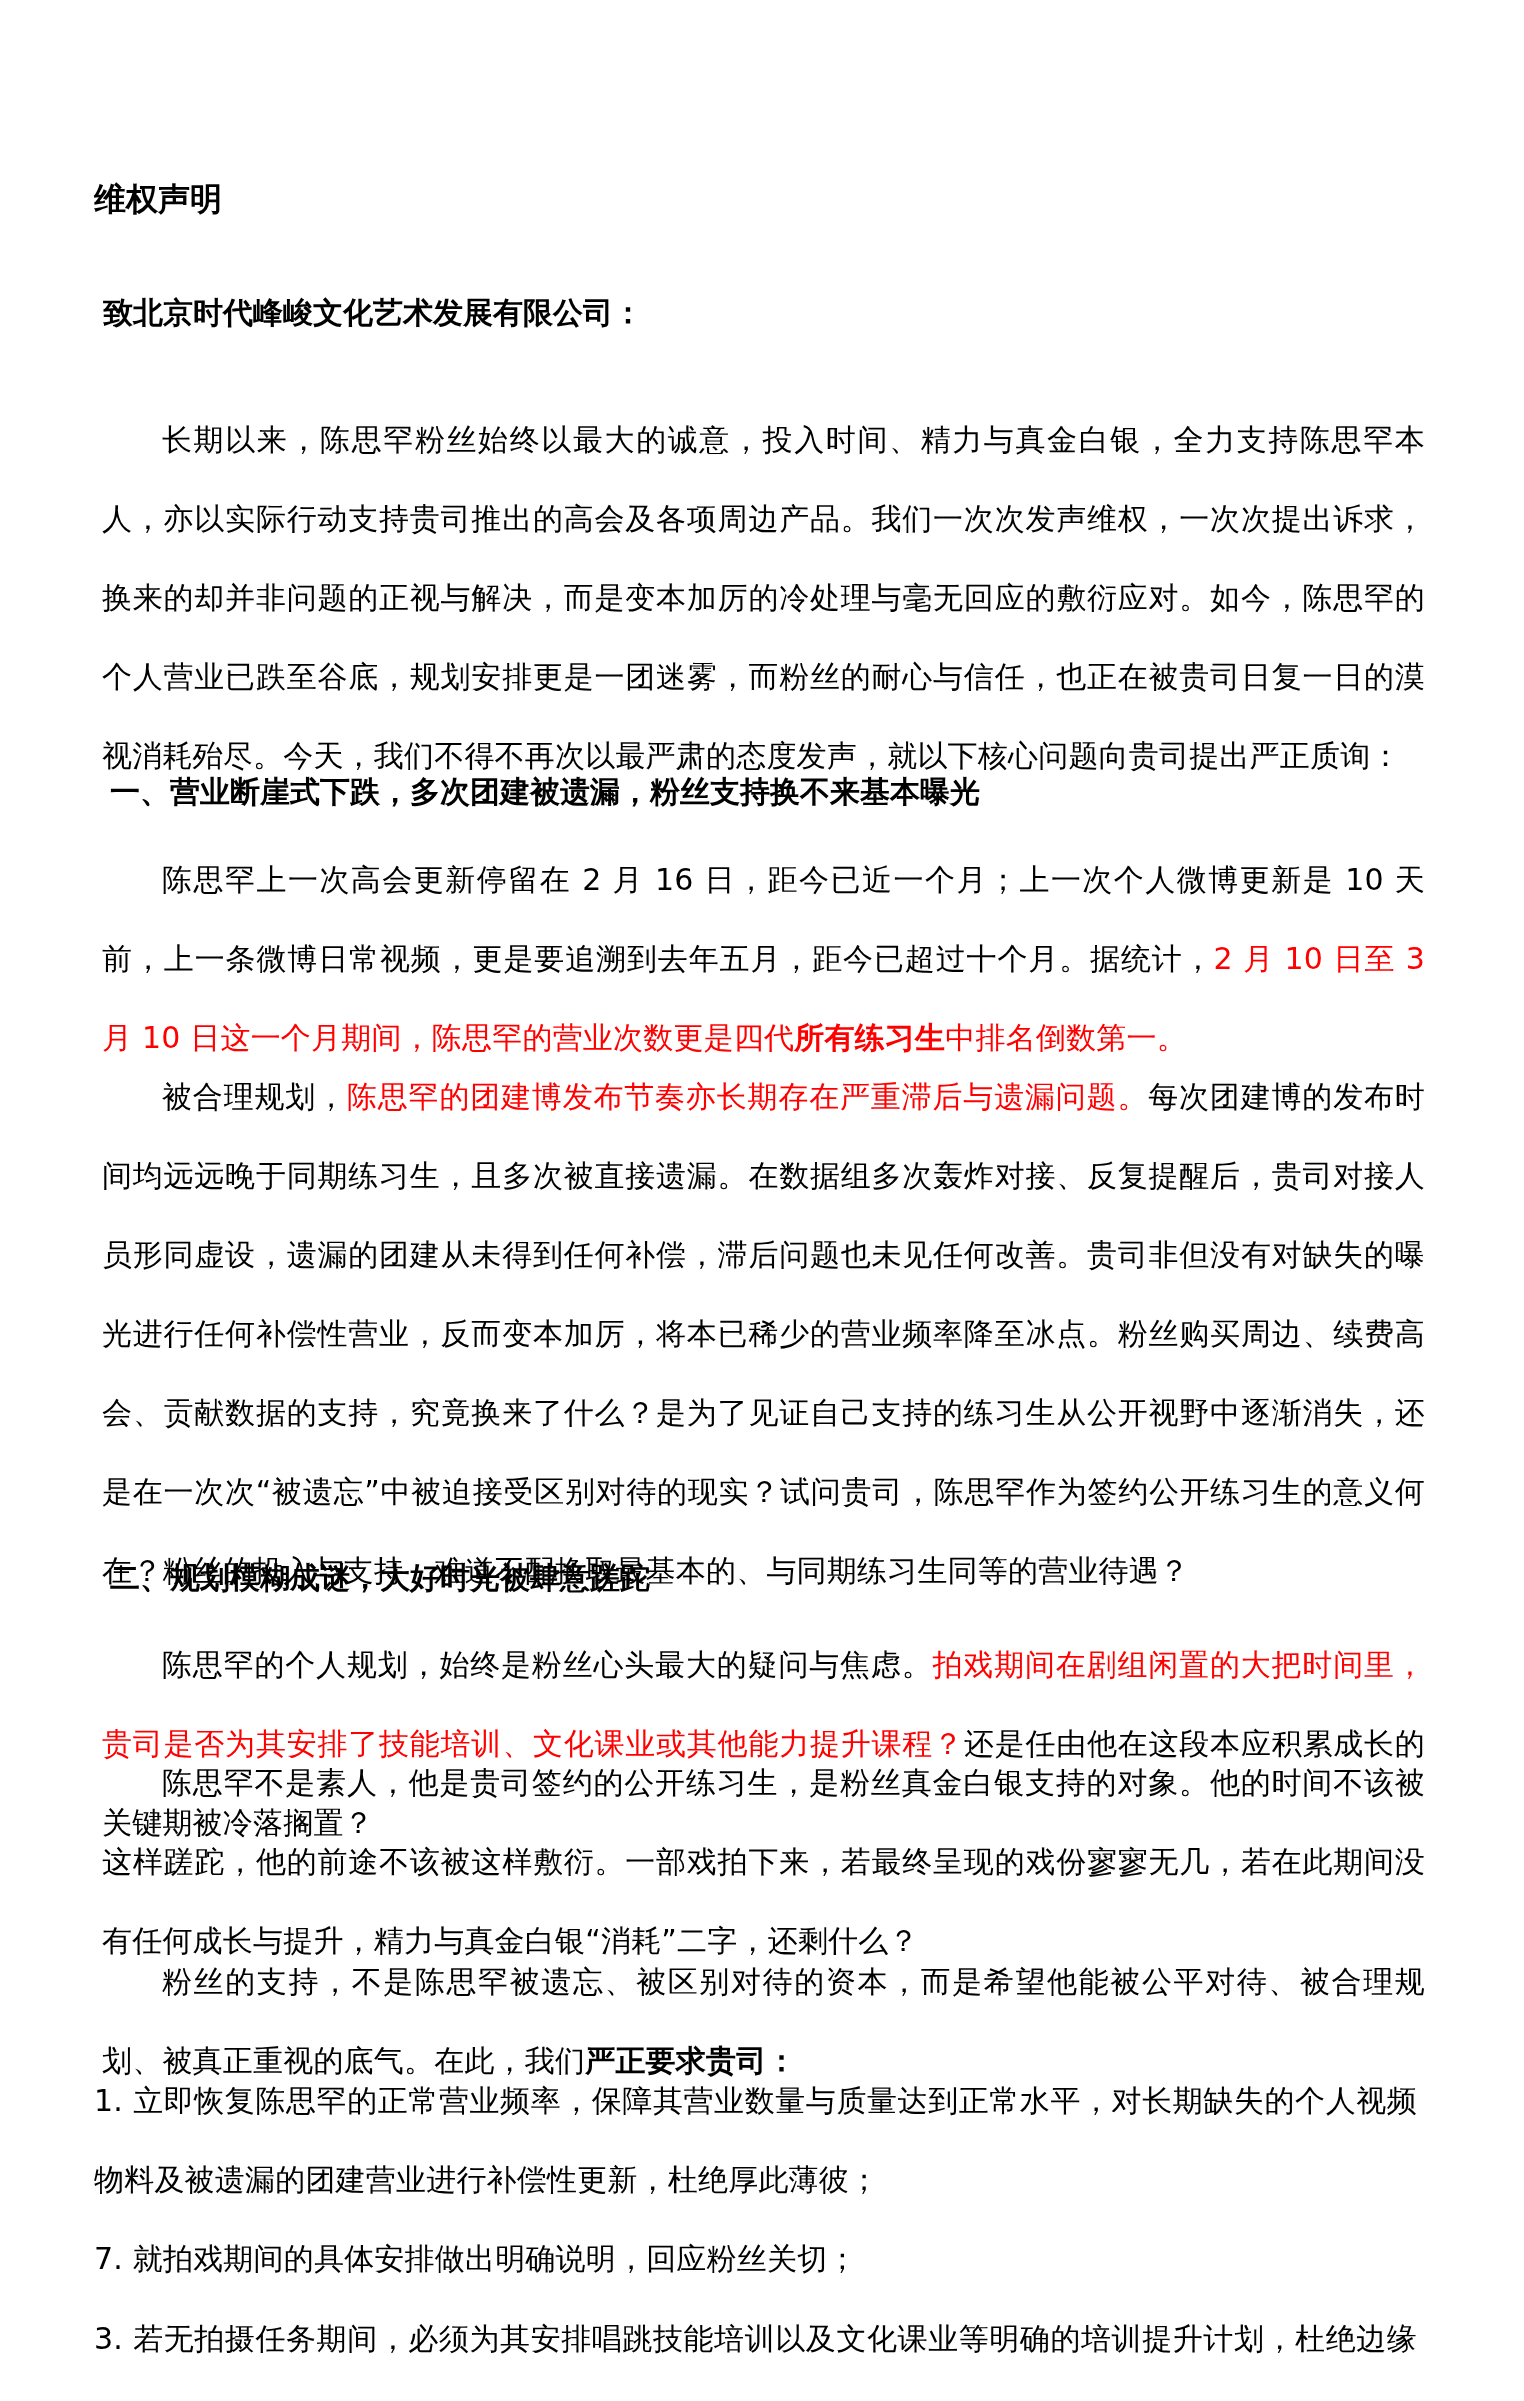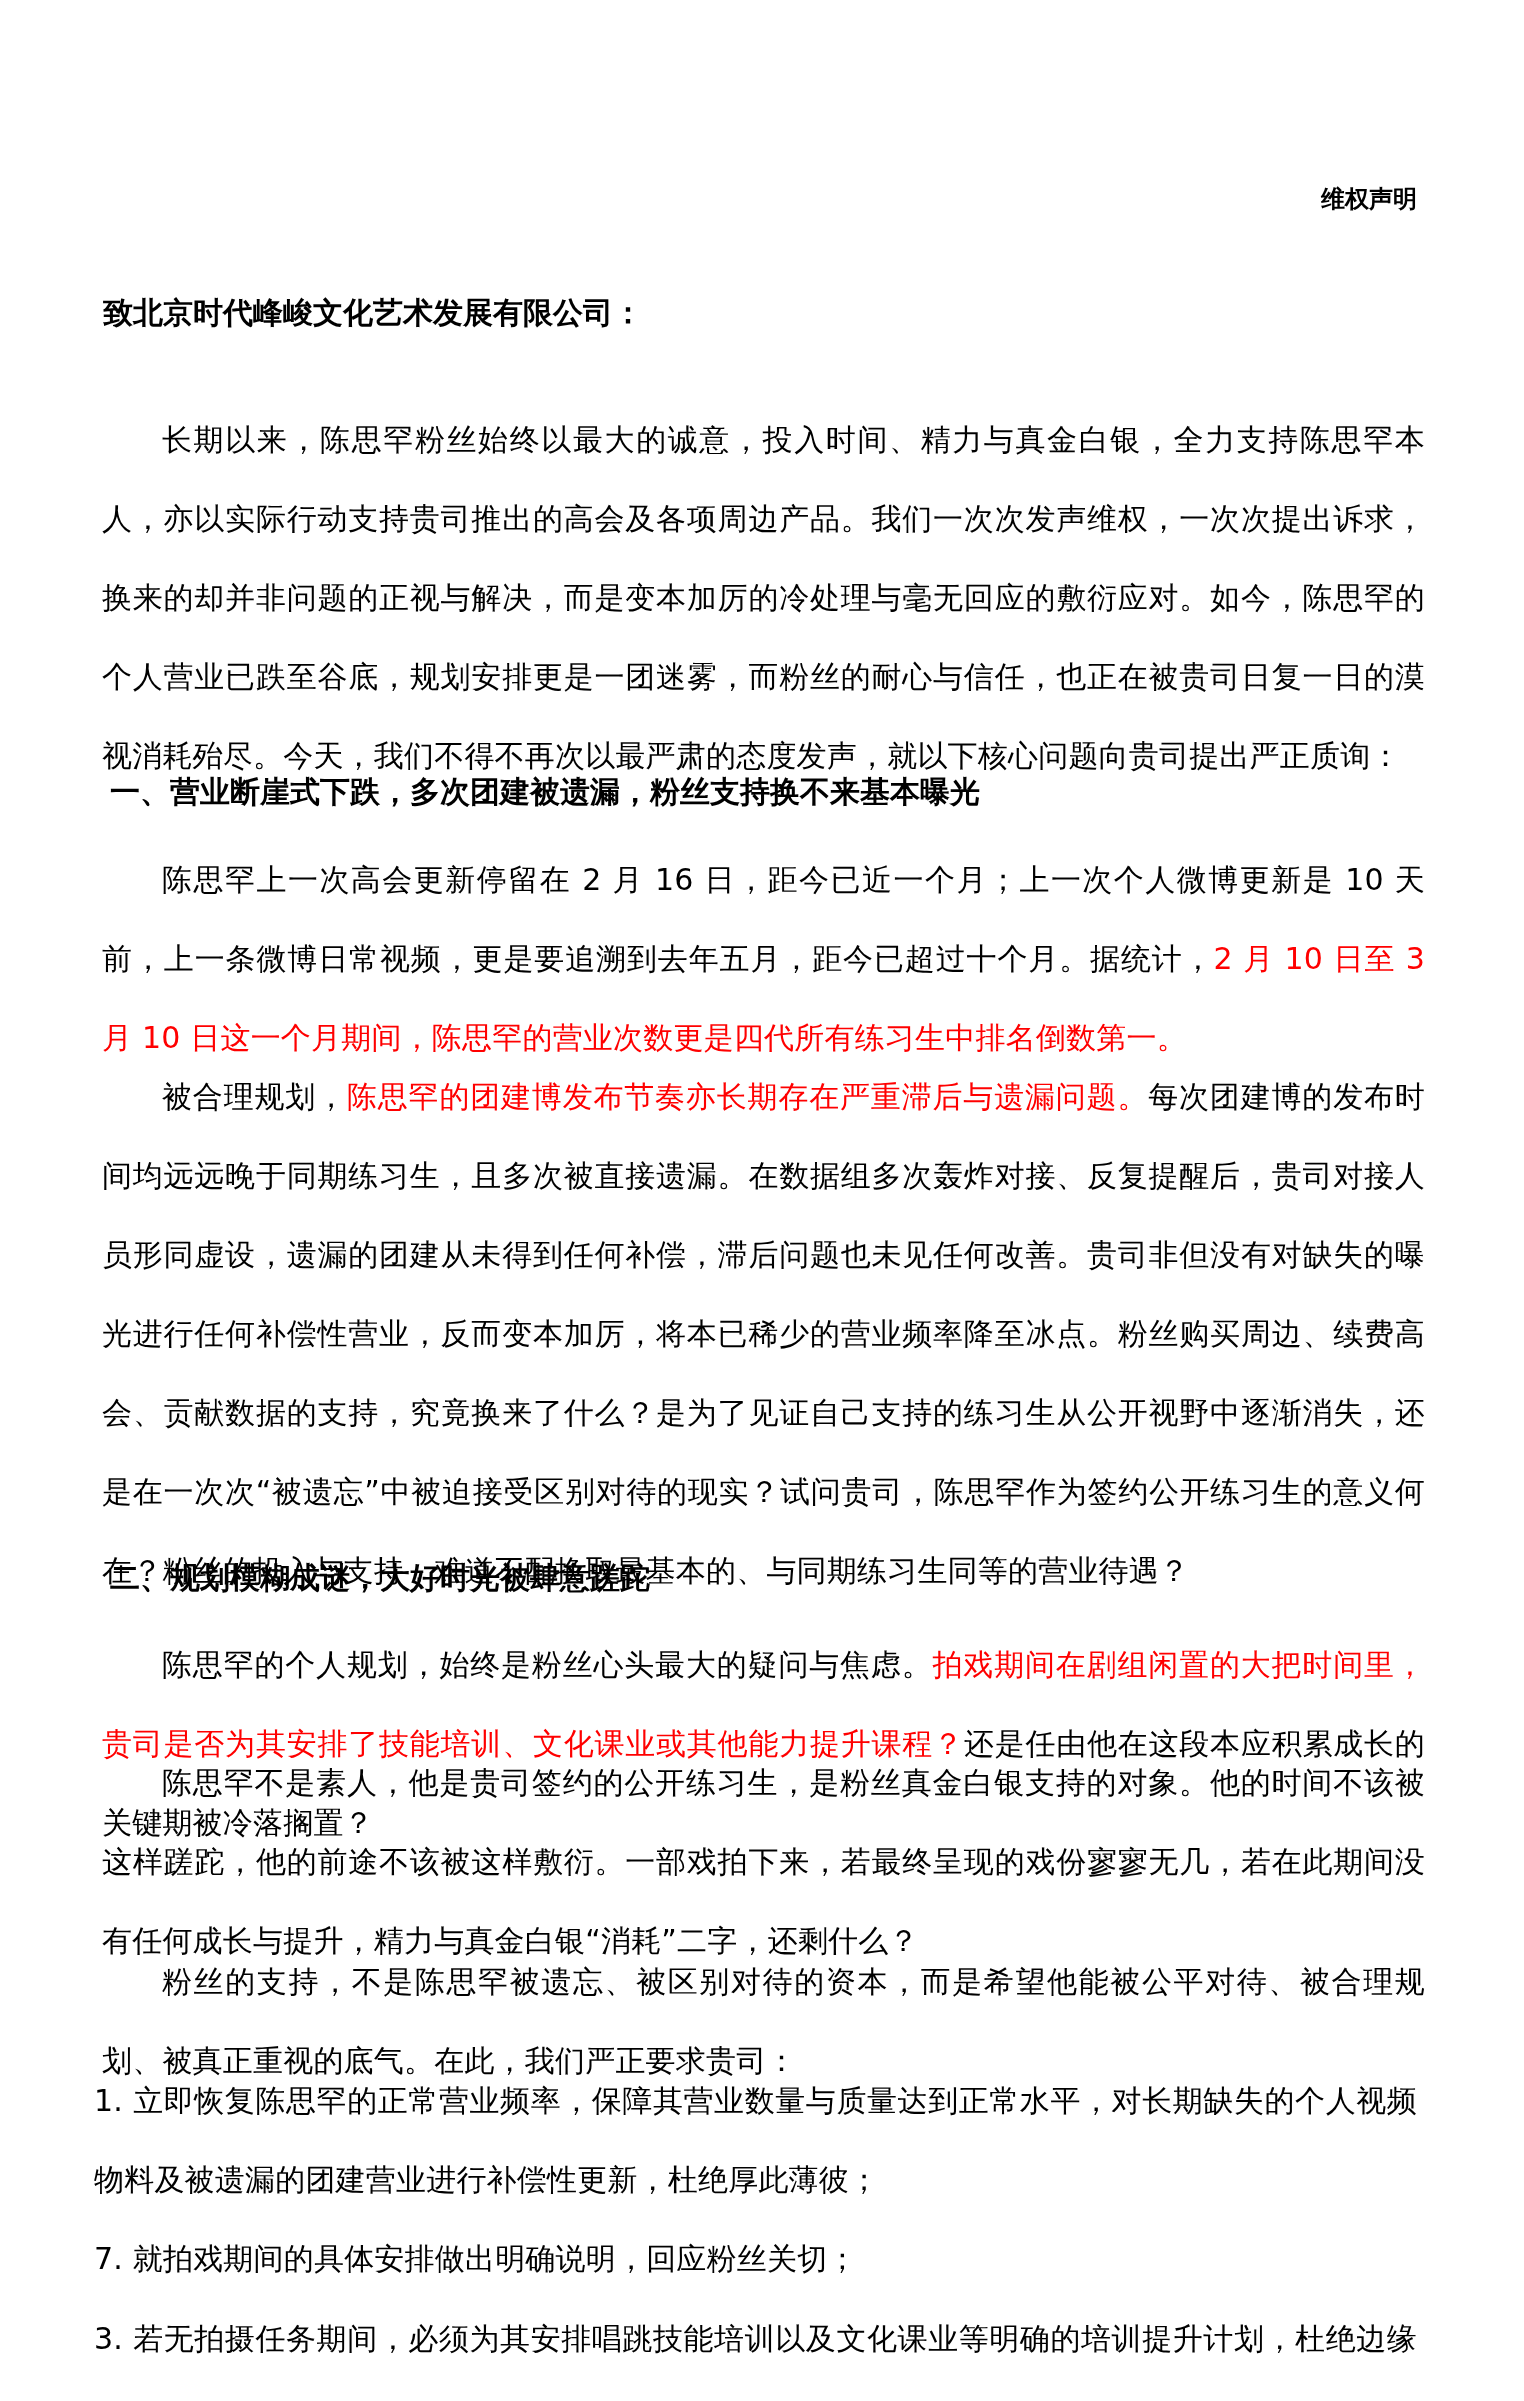--- a/index.html
+++ b/index.html
@@ -14,22 +14,22 @@
   .page {
     position: absolute;
     left: 94px;
     top: 0;
     width: 1323px;
   }
   .title {
     position: absolute;
     left: 0; width: 1323px;
     top: 180px;
-    text-align: right;
-    font-size: 24px;
+    text-align: left;
+    font-size: 32px;
     font-weight: bold;
     line-height: 38px;
     margin: 0;
   }
   .addressee {
     position: absolute;
     left: 9px; top: 294px;
     font-size: 30px;
     font-weight: bold;
     line-height: 38px;
@@ -49,21 +49,21 @@
   .indent { text-indent: 60px; margin-left: 8px; }
   .heading {
     position: absolute;
     left: 16px;
     font-size: 30px;
     font-weight: bold;
     line-height: 38px;
     margin: 0;
   }
   .red { color: #ff0000; }
-  .bold { font-weight: normal; }
+  .bold { font-weight: bold; }
 </style>
 </head>
 <body>
 
 <div class="page">
 
   <h1 class="title">维权声明</h1>
 
   <p class="addressee">致北京时代峰峻文化艺术发展有限公司：</p>
 

